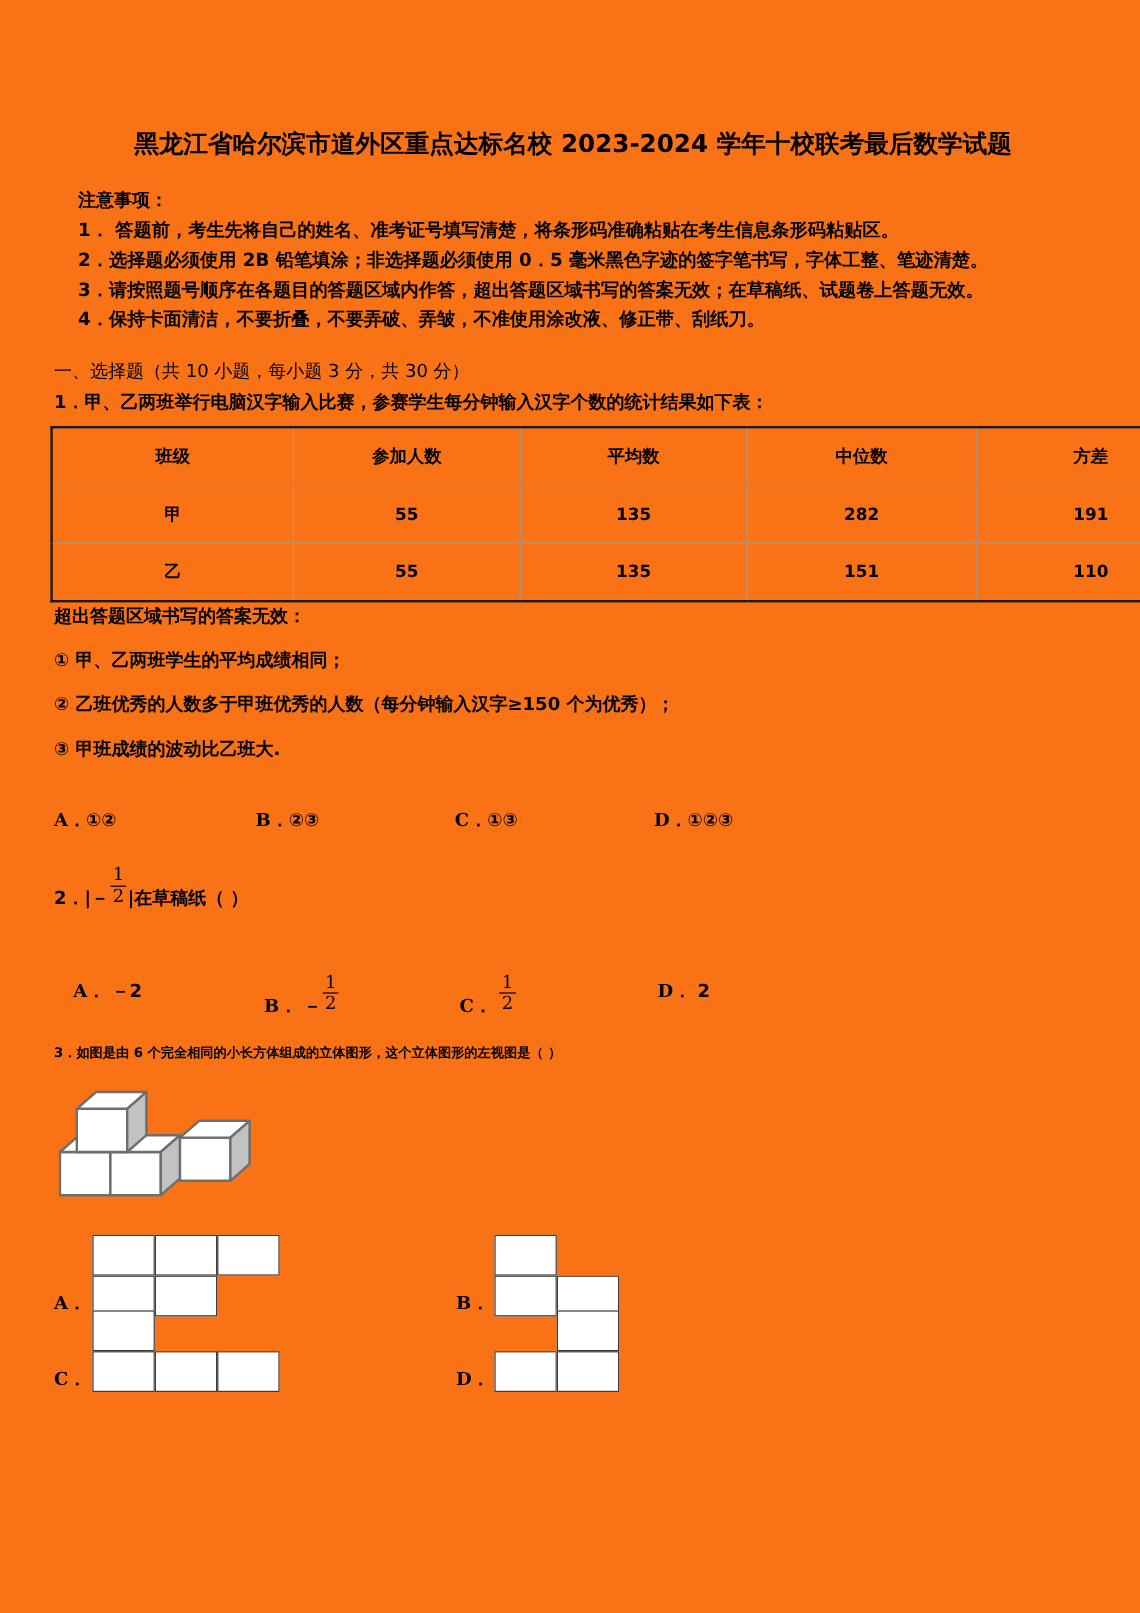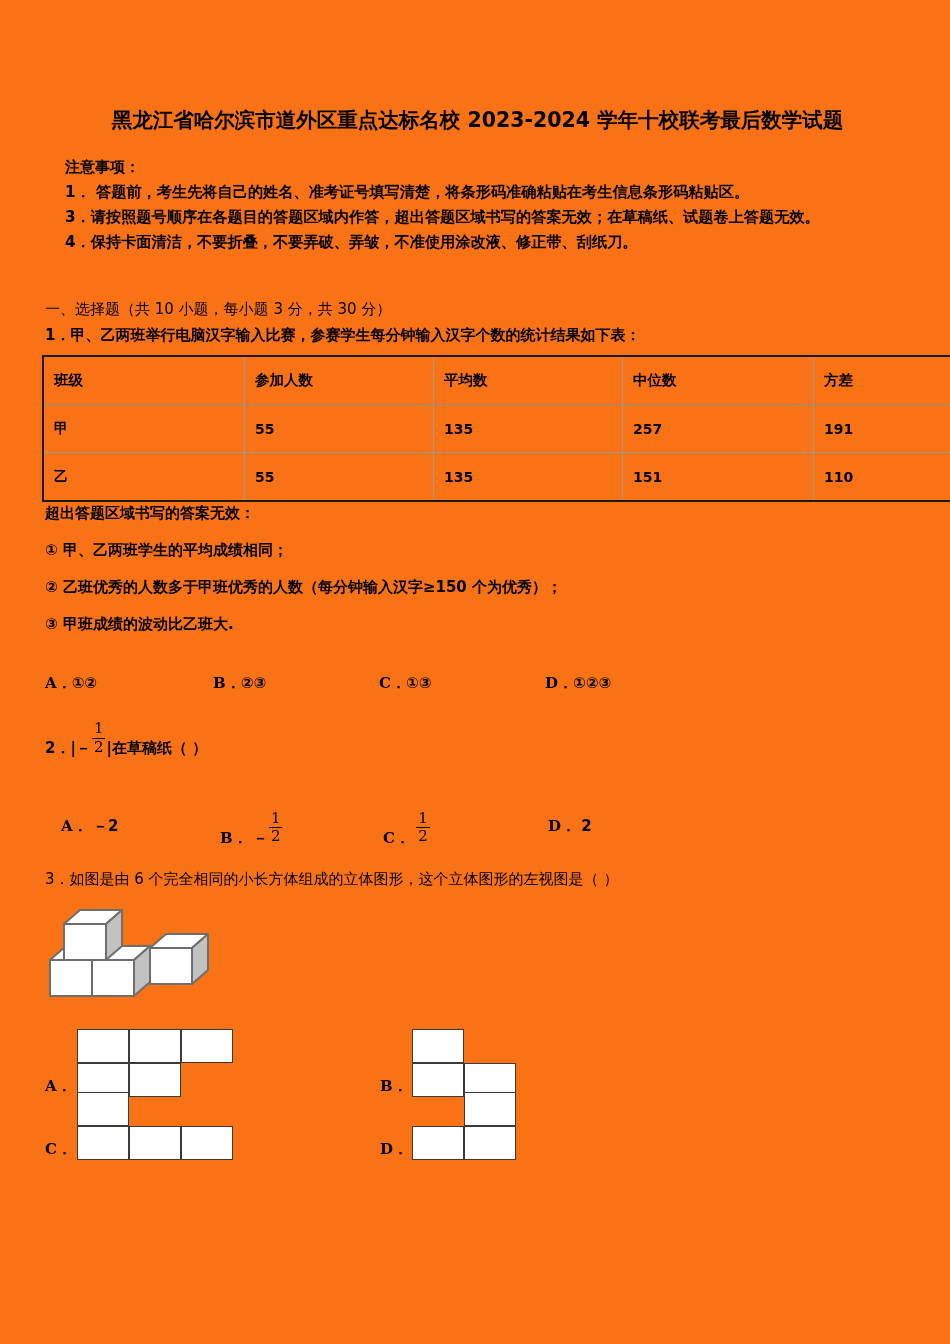--- a/index.html
+++ b/index.html
@@ -88,21 +88,21 @@
     border-collapse: collapse;
     table-layout: fixed;
   }
   .stats-table td {
     border: 1px solid #9a9a9a;
     height: 47px;
     padding: 0 10px;
     font-size: 14px;
     font-weight: bold;
     vertical-align: middle;
-    text-align: left;
+    text-align: center;
   }
   .stats-table tr.head td {
     font-size: 14.5px;
   }
   
   .stats-table tr:first-child td { border-top: 2px solid #1a1a1a; }
   .stats-table tr:last-child td { border-bottom: 2px solid #1a1a1a; }
   .stats-table td:first-child { border-left: 2px solid #1a1a1a; }
   .stats-table td:last-child { border-right: 2px solid #1a1a1a; }
   .stats-table tr.head td { border-bottom: 1px solid #8f8f8f; }
@@ -184,22 +184,22 @@
     font-weight: bold;
     white-space: nowrap;
   }
   .q2-stem .frac { top: -0.40em; }
 
   
   .q3-stem {
     position: absolute;
     left: 45px;
     top: 870px;
-    font-size: 15px;
-    font-weight: normal;
+    font-size: 11px;
+    font-weight: bold;
     white-space: nowrap;
   }
 
   
   .solid-figure {
     position: absolute;
     left: 42px;
     top: 898px;
     width: 185px;
     height: 108px;
@@ -234,20 +234,21 @@
 </head>
 <body>
 
 <div class="page">
 
   <div class="doc-title">黑龙江省哈尔滨市道外区重点达标名校 2023-2024 学年十校联考最后数学试题</div>
 
   <div class="notice">
     <div class="notice-heading">注意事项：</div>
     <div class="notice-item">1． 答题前，考生先将自己的姓名、准考证号填写清楚，将条形码准确粘贴在考生信息条形码粘贴区。</div>
+    <div class="notice-item">2．选择题必须使用 2B 铅笔填涂；非选择题必须使用 0．5 毫米黑色字迹的签字笔书写，字体工整、笔迹清楚。</div>
     <div class="notice-item">3．请按照题号顺序在各题目的答题区域内作答，超出答题区域书写的答案无效；在草稿纸、试题卷上答题无效。</div>
     <div class="notice-item">4．保持卡面清洁，不要折叠，不要弄破、弄皱，不准使用涂改液、修正带、刮纸刀。</div>
   </div>
 
   <div class="section-heading">一、选择题（共 10 小题，每小题 3 分，共 30 分）</div>
 
   <div class="q1-stem">1．甲、乙两班举行电脑汉字输入比赛，参赛学生每分钟输入汉字个数的统计结果如下表：</div>
 
   <table class="stats-table">
     <tbody>
@@ -255,21 +256,21 @@
       <td class="col-a">班级</td>
       <td class="col-b">参加人数</td>
       <td class="col-c">平均数</td>
       <td class="col-d">中位数</td>
       <td class="col-e">方差</td>
     </tr>
     <tr>
       <td>甲</td>
       <td>55</td>
       <td>135</td>
-      <td>257</td>
+      <td>282</td>
       <td>191</td>
     </tr>
     <tr>
       <td>乙</td>
       <td>55</td>
       <td>135</td>
       <td>151</td>
       <td>110</td>
     </tr>
   </tbody>

